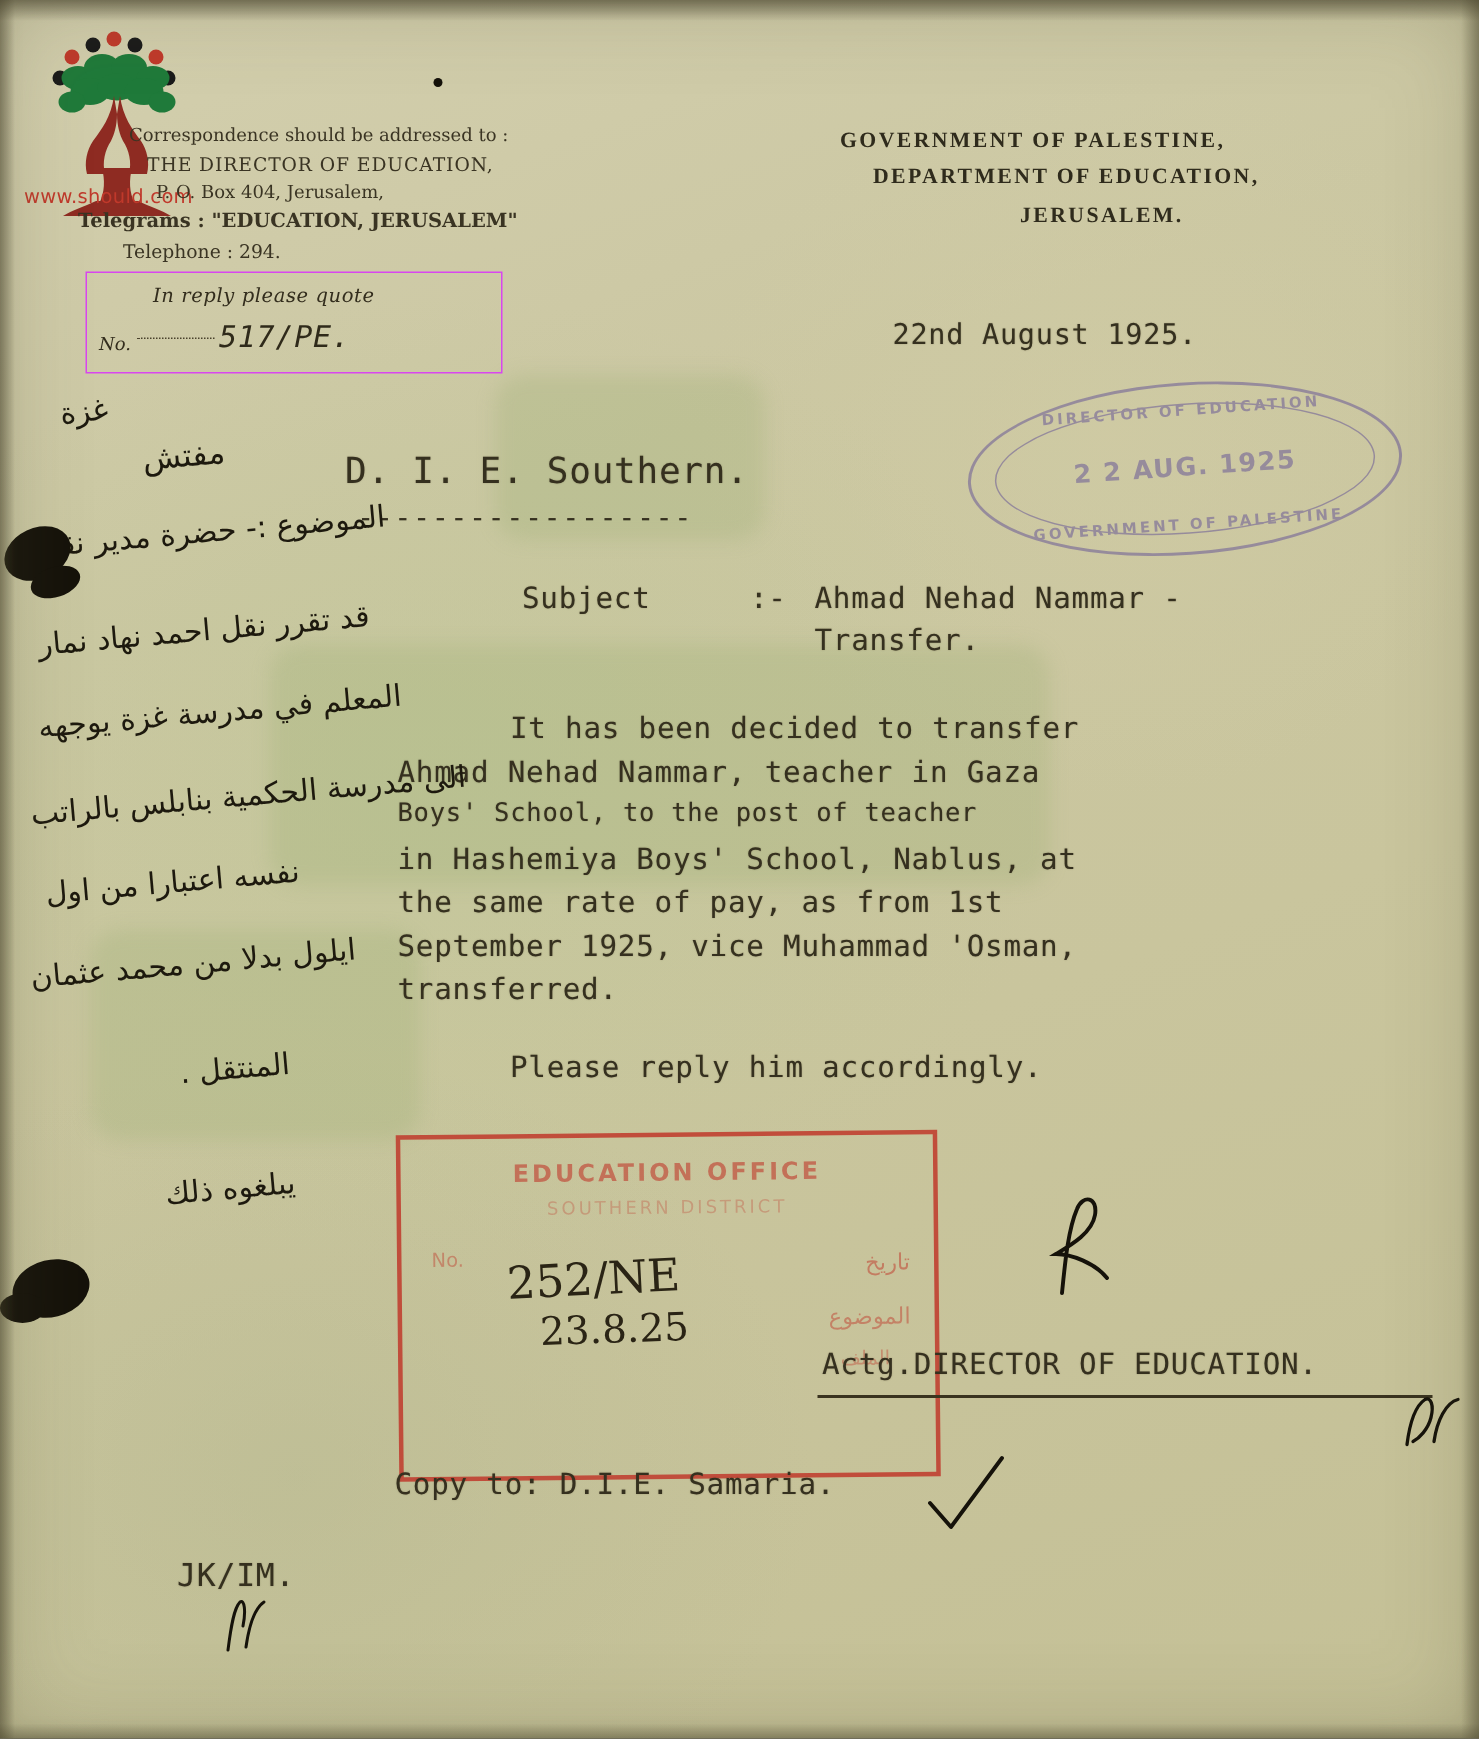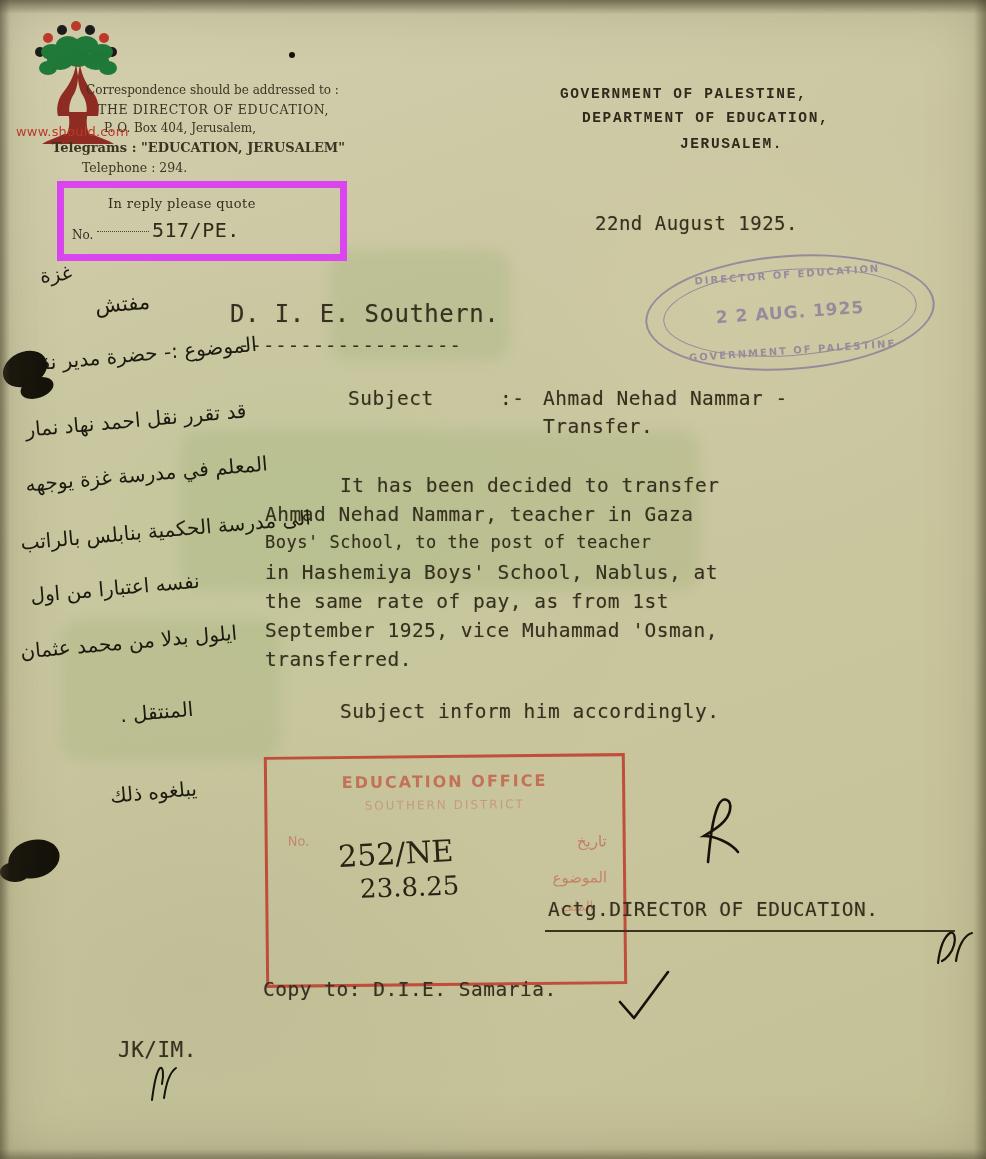--- a/index.html
+++ b/index.html
@@ -56,21 +56,21 @@
   .typed {
     position: absolute;
     color: #35301f;
     font-family: "DejaVu Sans Mono", monospace;
     white-space: pre;
     letter-spacing: 0.5px;
     text-shadow: 0 0 1px rgba(60,50,25,0.35);
   }
   .letterhead {
     position: absolute;
-    font-family: Liberation Mono, monospace;
+    font-family: Liberation Serif, serif;
     font-weight: bold;
     color: #2f2b1c;
     letter-spacing: 1.6px;
     white-space: pre;
   }
   .small-print {
     position: absolute;
     font-family: "DejaVu Serif", serif;
     color: #3a3423;
     white-space: pre;
@@ -94,21 +94,22 @@
     letter-spacing: 0.2px;
   }
 
   
   #reply-box {
     position: absolute;
     left: 57px;
     top: 181px;
     width: 276px;
     height: 66px;
-    border: 7px solid #d946ef;
+    border: 1px solid #d946ef;
+    font-style: italic;
   }
   #reply-box .rb-title {
     position: absolute;
     left: 44px;
     top: 8px;
     font-family: "DejaVu Serif", serif;
     font-size: 13px;
     color: #332d1d;
     letter-spacing: 0.4px;
   }
@@ -367,21 +368,21 @@
   <div class="typed" style="left:543px; top:415px; font-size:19.5px;">Transfer.</div>
 
   <div class="typed" style="left:340px; top:474px; font-size:19.5px;">It has been decided to transfer</div>
   <div class="typed" style="left:265px; top:503px; font-size:19.5px;">Ahmad Nehad Nammar, teacher in Gaza</div>
   <div class="typed" style="left:265px; top:532px; font-size:17px;">Boys' School, to the post of teacher</div>
   <div class="typed" style="left:265px; top:561px; font-size:19.5px;">in Hashemiya Boys' School, Nablus, at</div>
   <div class="typed" style="left:265px; top:590px; font-size:19.5px;">the same rate of pay, as from 1st</div>
   <div class="typed" style="left:265px; top:619px; font-size:19.5px;">September 1925, vice Muhammad 'Osman,</div>
   <div class="typed" style="left:265px; top:648px; font-size:19.5px;">transferred.</div>
 
-  <div class="typed" style="left:340px; top:700px; font-size:19.5px;">Subject inform him accordingly.</div>
+  <div class="typed" style="left:340px; top:700px; font-size:19.5px;">Please reply him accordingly.</div>
 
   <div id="red-stamp">
     <div class="rs-title">EDUCATION OFFICE</div>
     <div class="rs-sub">SOUTHERN DISTRICT</div>
     <div class="rs-no">No.</div>
     <div class="rs-ar1">تاريخ</div>
     <div class="rs-ar2">الموضوع</div>
     <div class="rs-ar3">الملف</div>
   </div>
 

